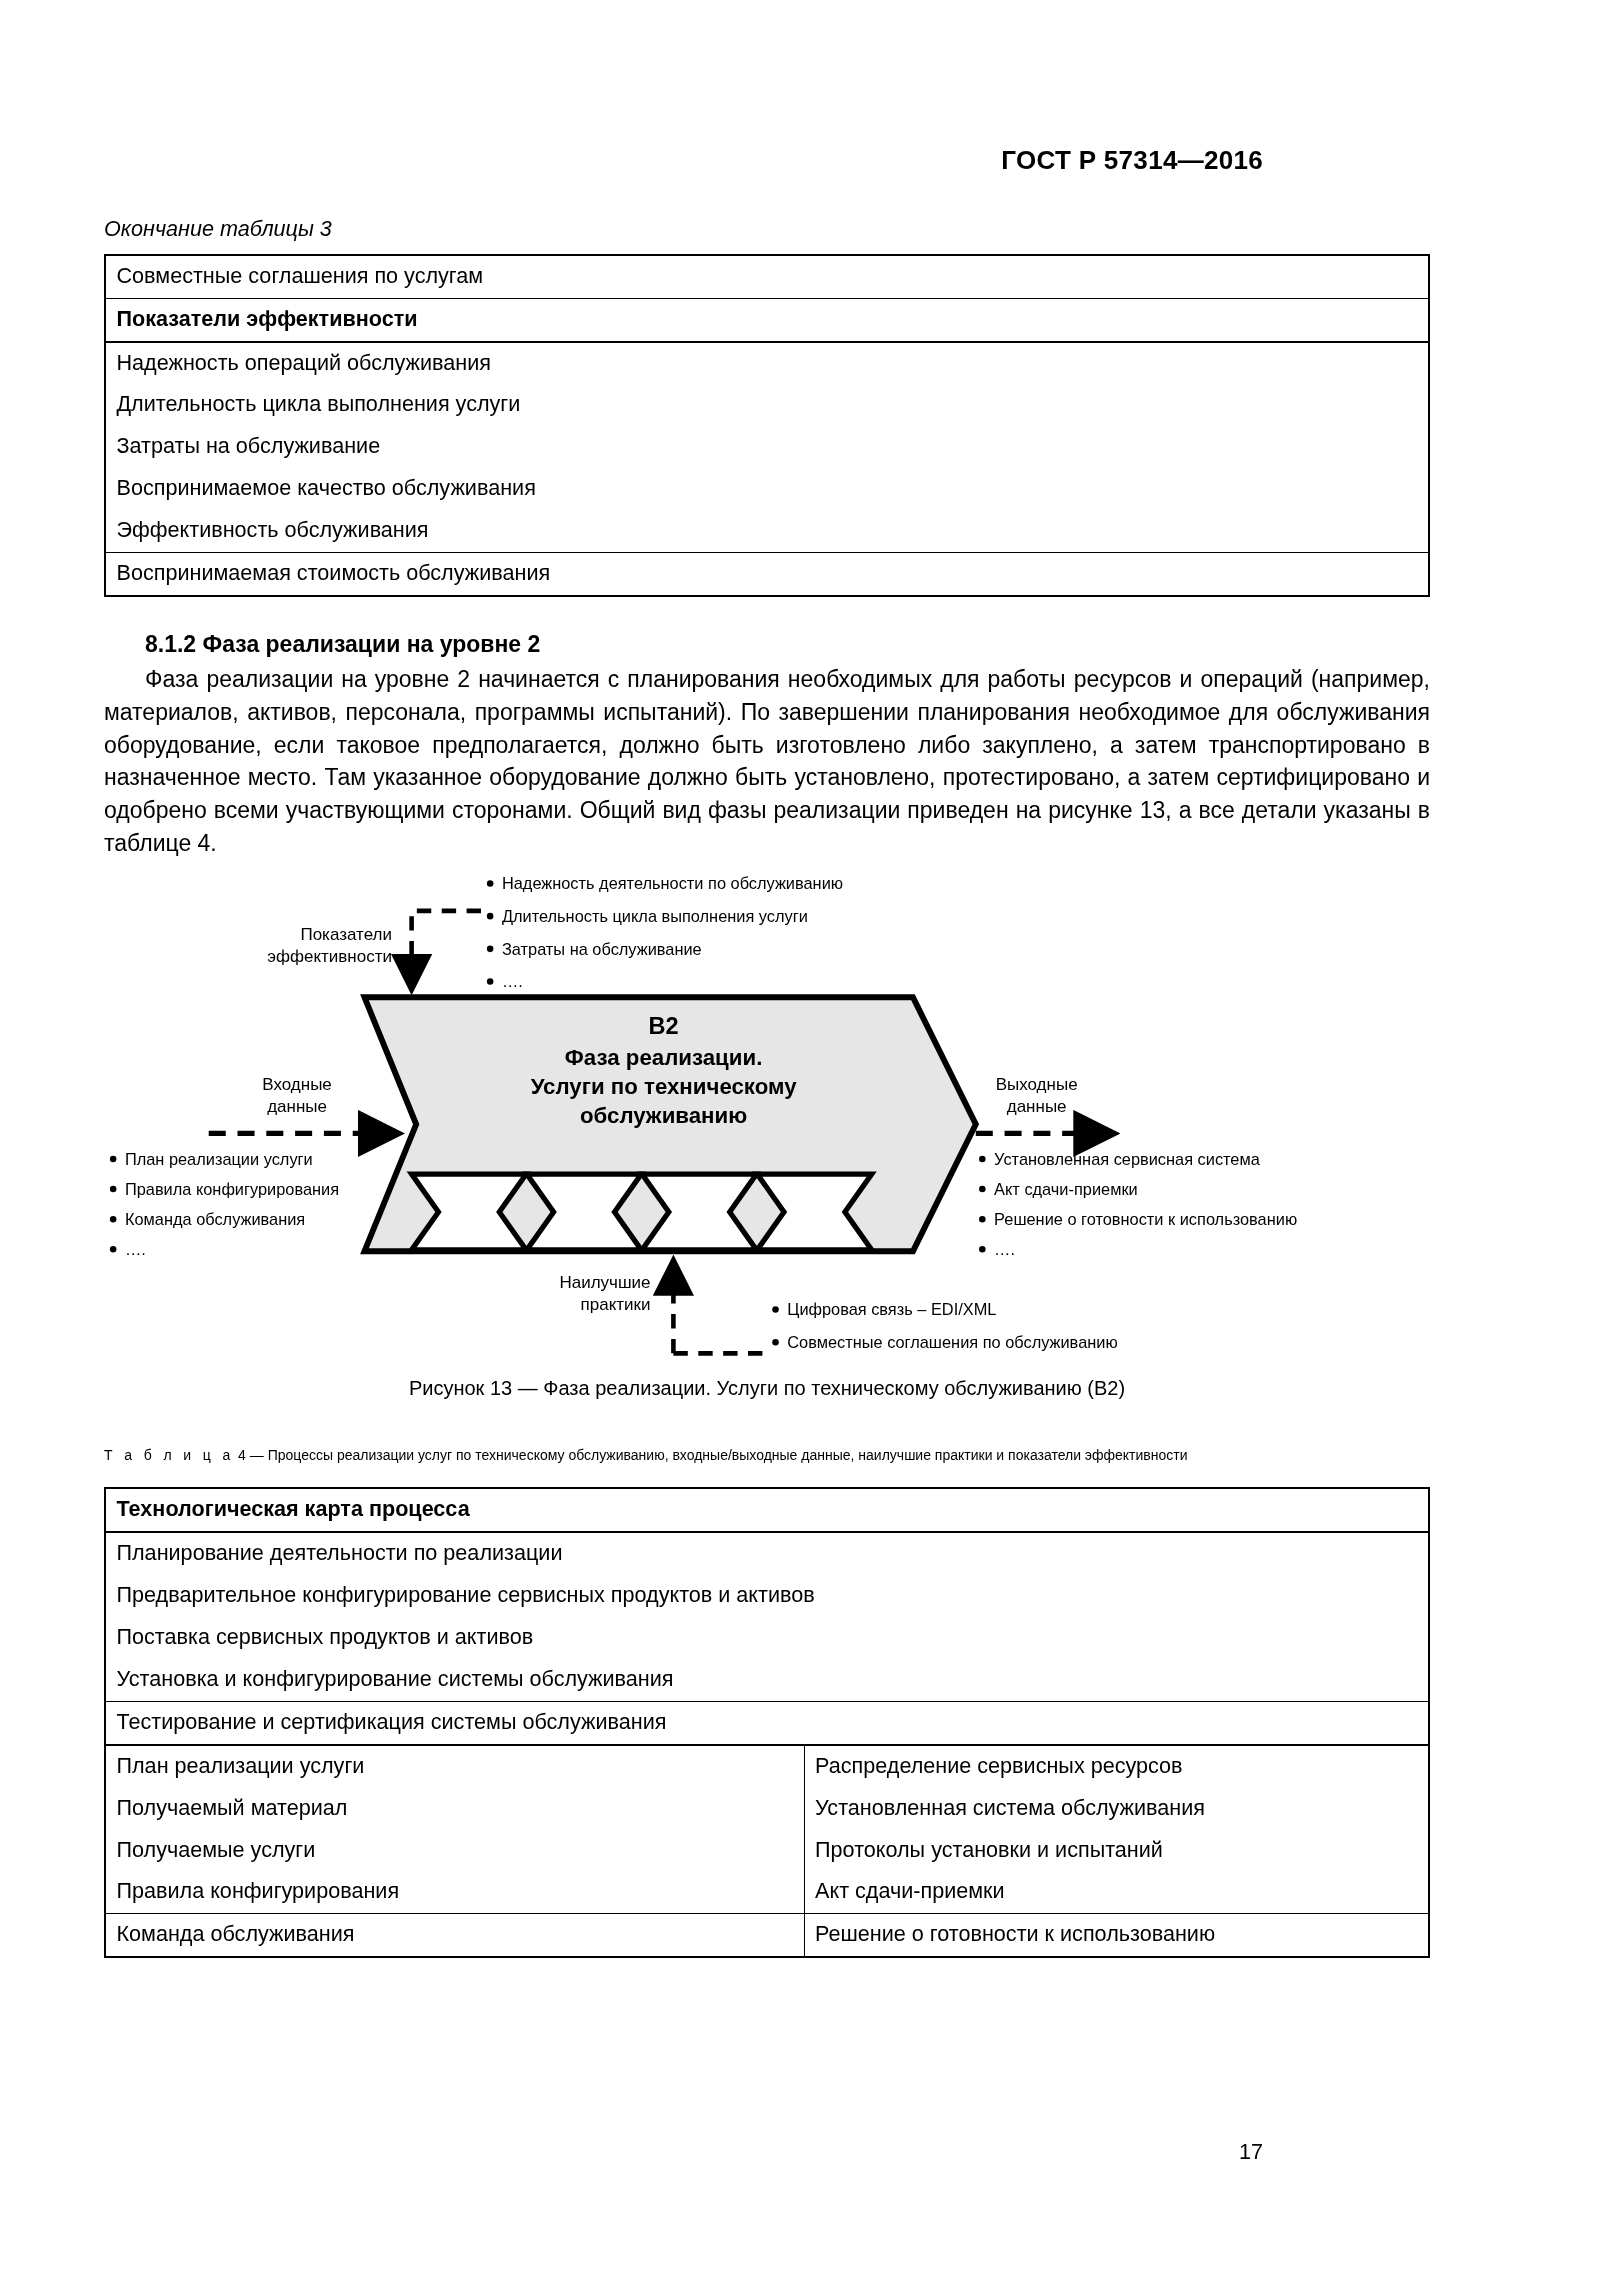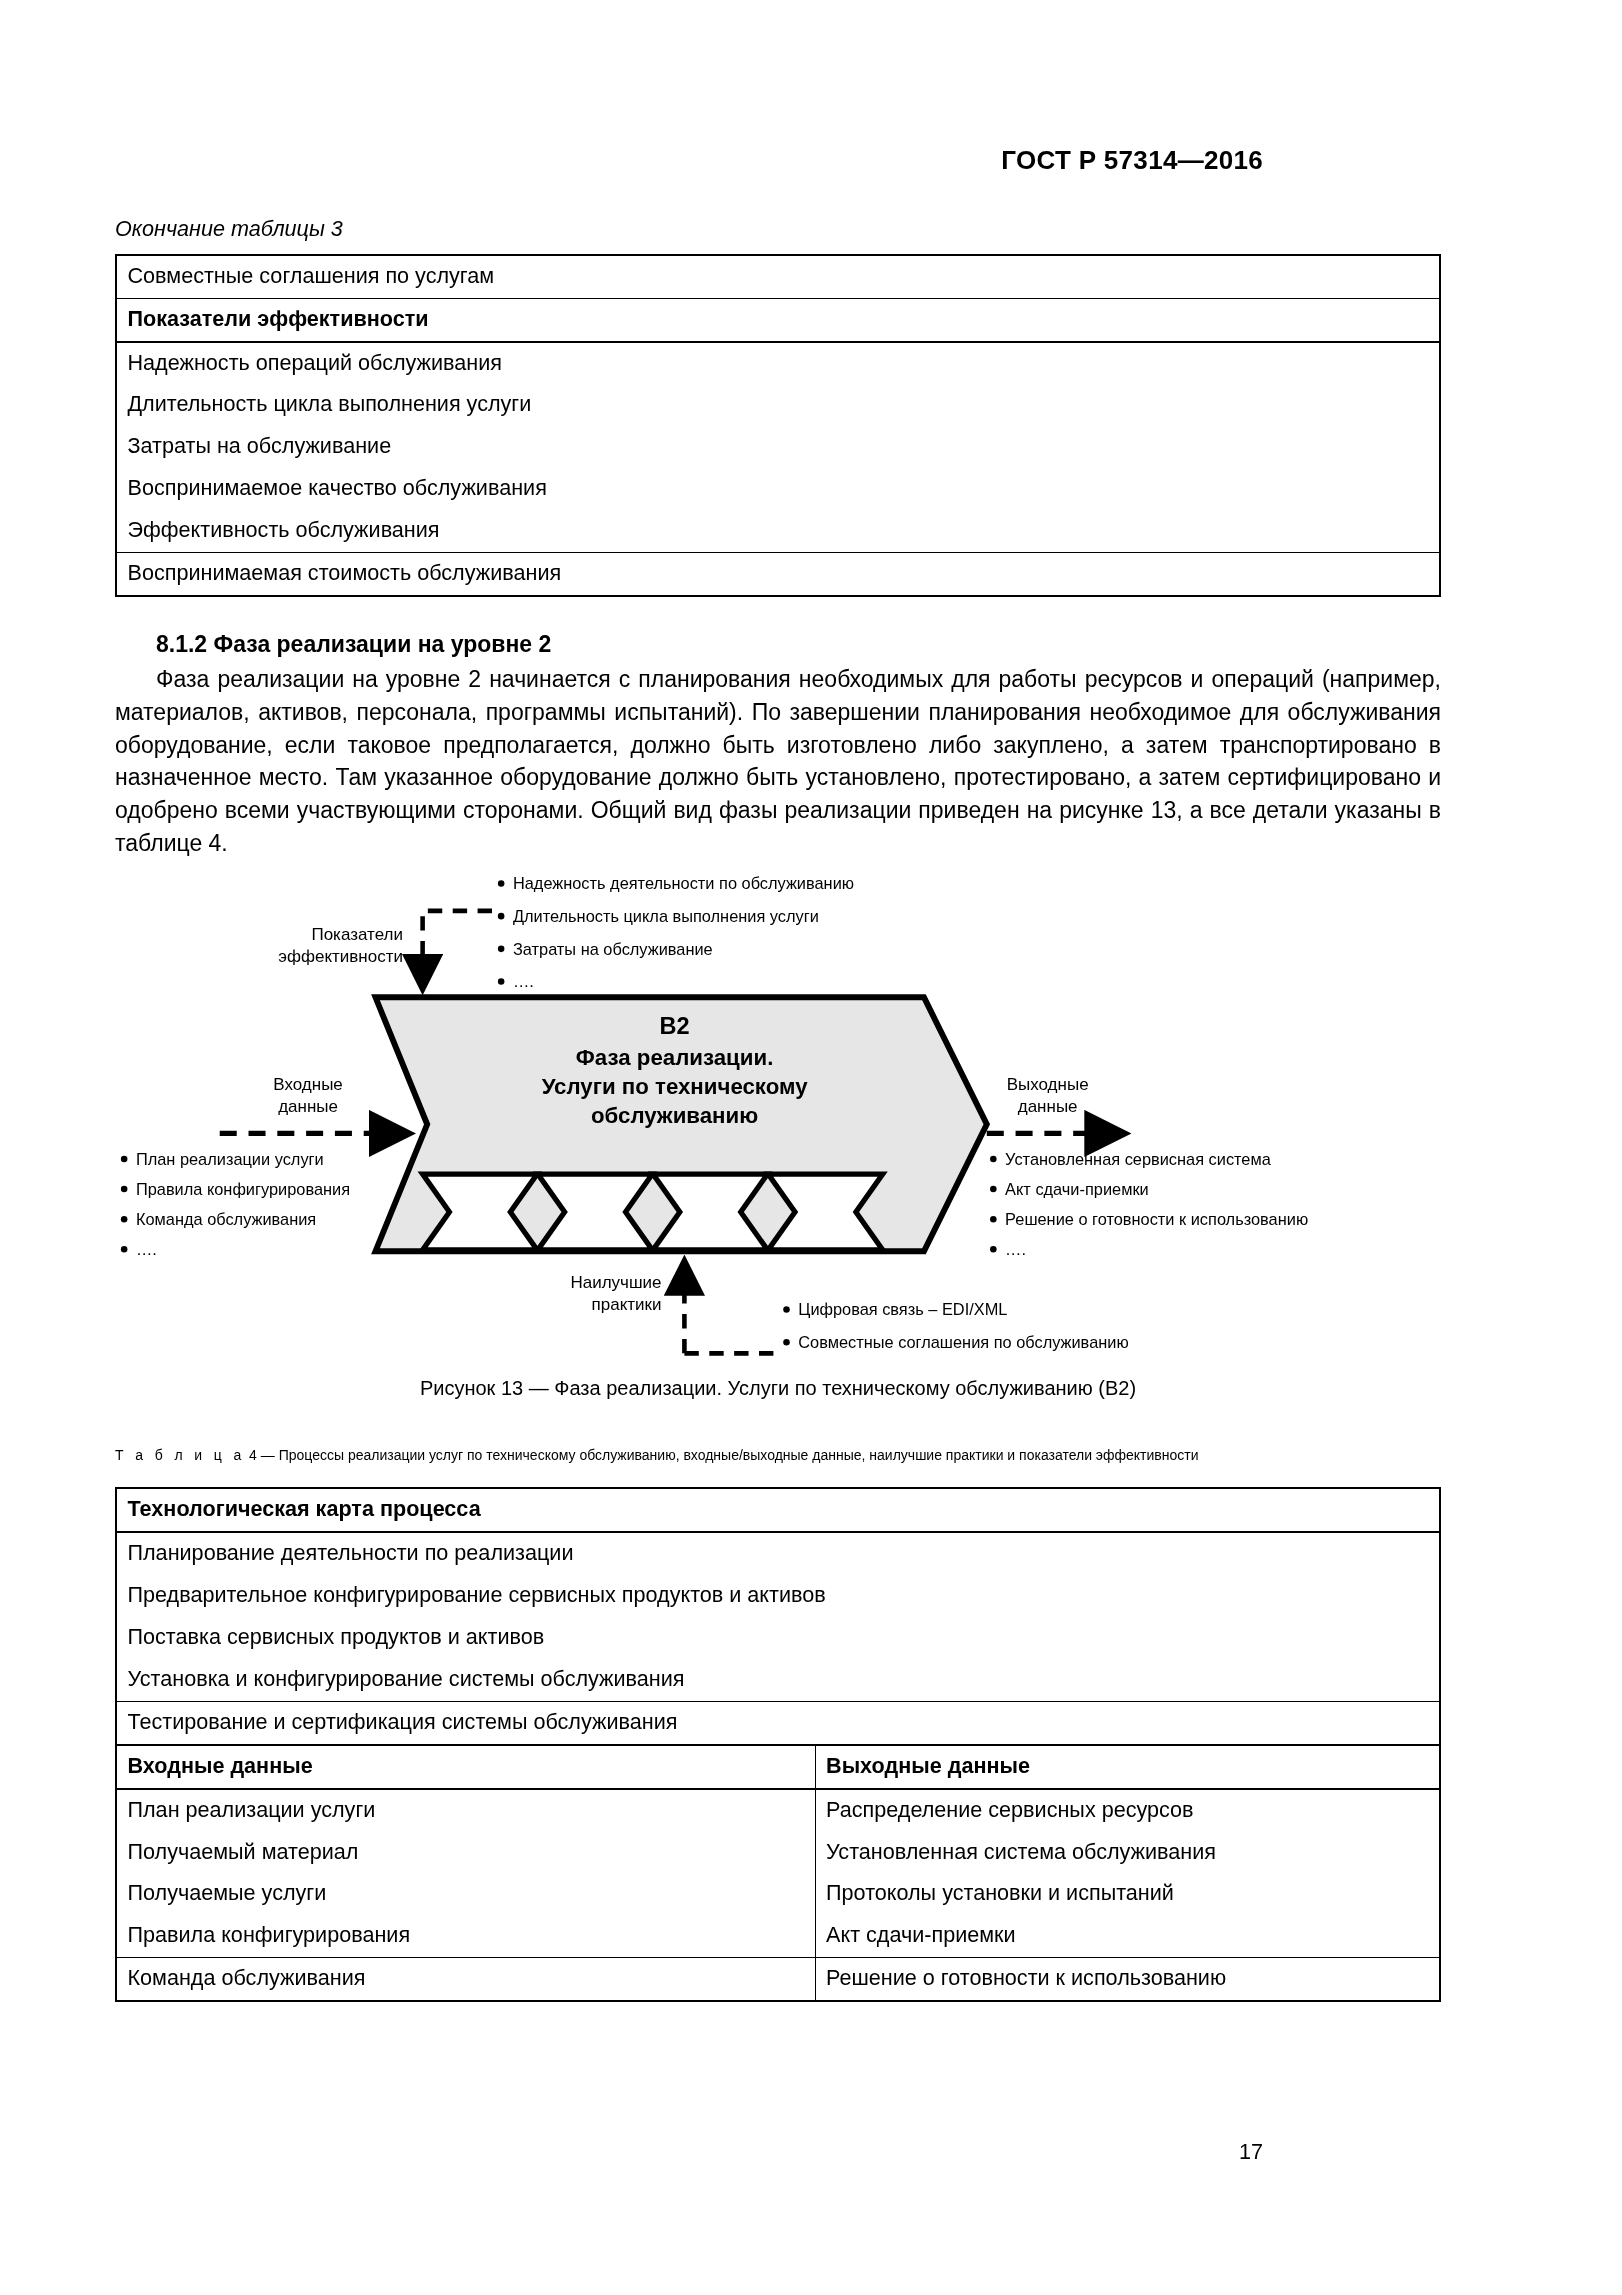--- a/index.html
+++ b/index.html
@@ -28,21 +28,21 @@
     right: 186px;
     font-size: 26px;
     font-weight: bold;
     letter-spacing: 0.3px;
     white-space: nowrap;
   }
 
   
   .content {
     position: absolute;
-    left: 115px;
+    left: 104px;
     top: 0;
     width: 1326px;
   }
 
   .table-caption-italic {
     font-style: italic;
     font-size: 21.6px;
     margin-top: 216px;
     margin-bottom: 11.8px;
   }
@@ -298,24 +298,20 @@
           </tr>
           <tr class="hairline">
             <td colspan="2">Поставка сервисных продуктов и активов</td>
           </tr>
           <tr class="hairline">
             <td colspan="2">Установка и конфигурирование системы обслуживания</td>
           </tr>
           <tr class="thick-bottom">
             <td colspan="2">Тестирование и сертификация системы обслуживания</td>
           </tr>
-          <tr class="thick-bottom">
-            <td class="bold">Входные данные</td>
-            <td class="bold">Выходные данные</td>
-          </tr>
           <tr class="hairline">
             <td>План реализации услуги</td>
             <td>Распределение сервисных ресурсов</td>
           </tr>
           <tr class="hairline">
             <td>Получаемый материал</td>
             <td>Установленная система обслуживания</td>
           </tr>
           <tr class="hairline">
             <td>Получаемые услуги</td>

